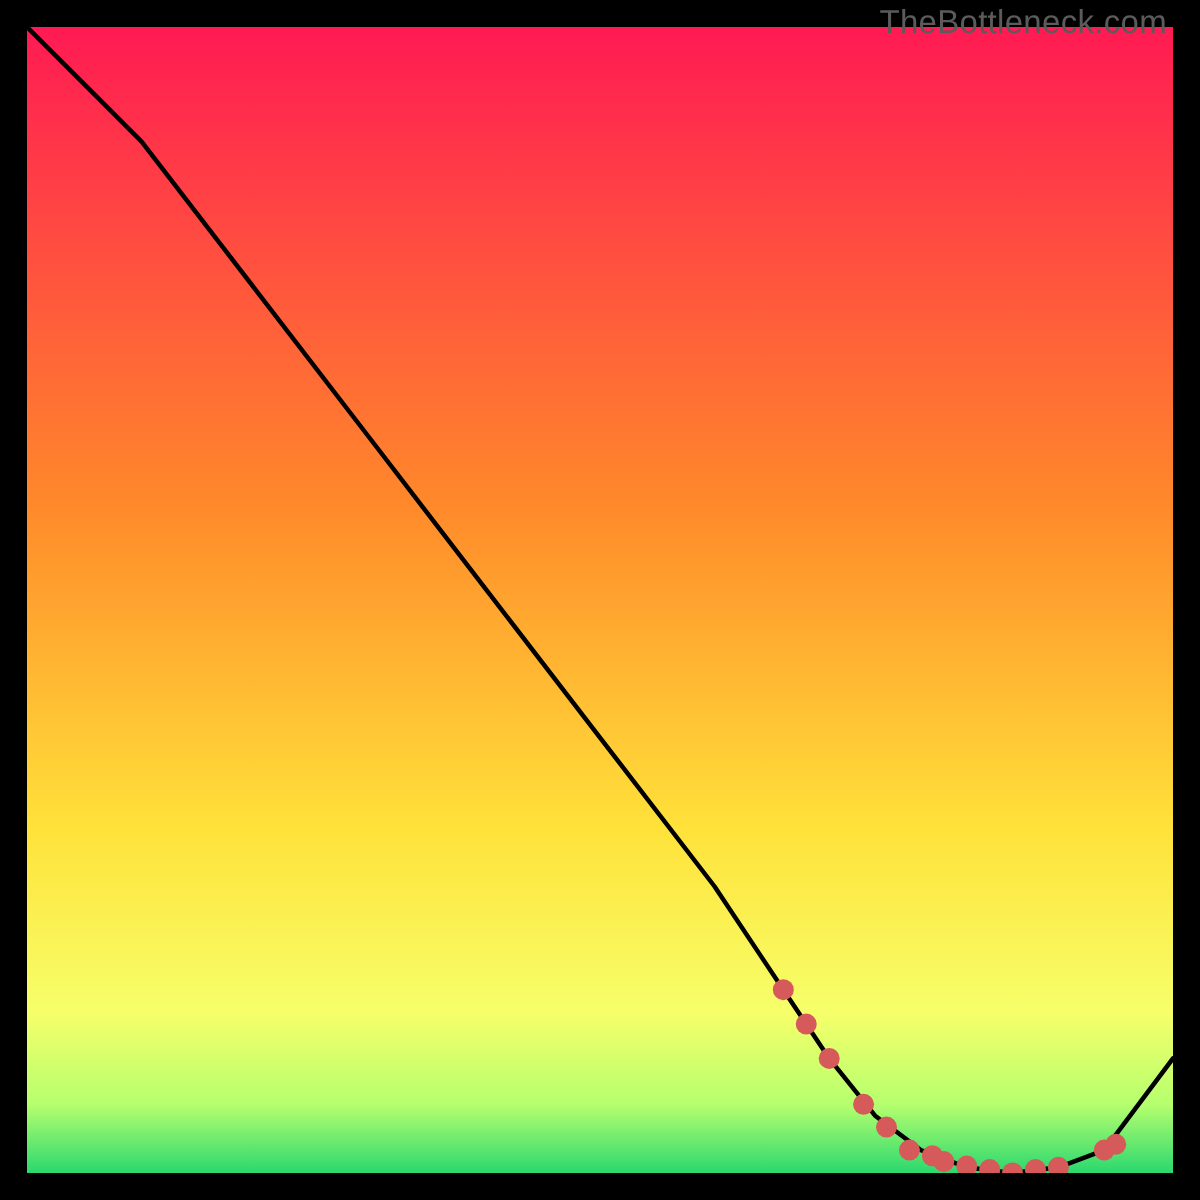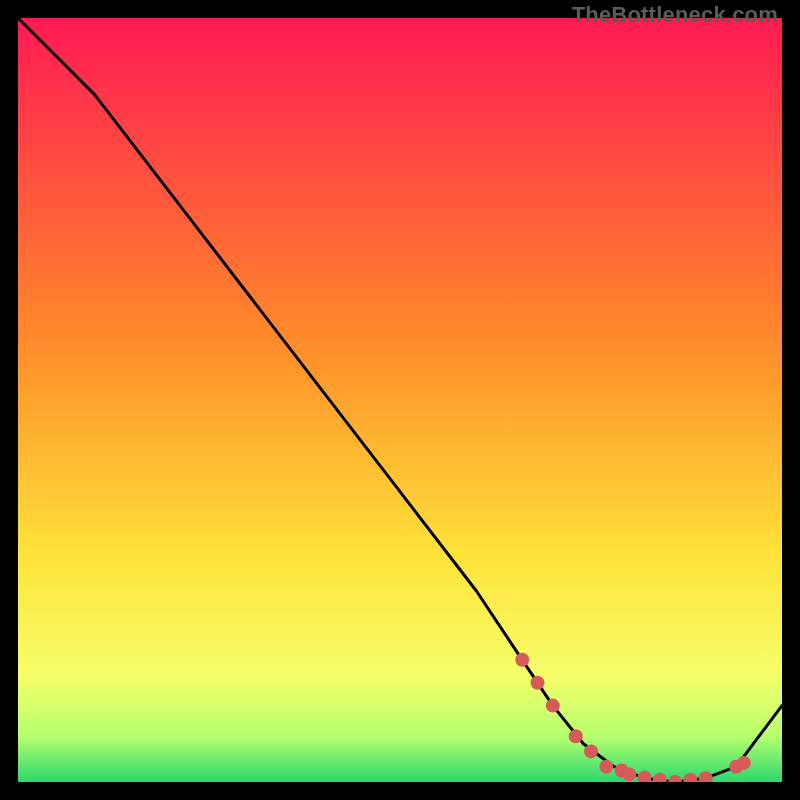--- a/index.html
+++ b/index.html
@@ -25,21 +25,21 @@
     top: 0;
     width: 764px;
     height: 764px;
   }
   .watermark {
     position: absolute;
     top: 2px;
     right: 22px;
     color: #5b5b5b;
     font-size: 22px;
-    font-weight: 700;
+    font-weight: 400;
     letter-spacing: 0.2px;
   }
 </style>
 </head>
 <body>
 
 <div class="frame">
   <svg class="plot" viewBox="0 0 764 764">
     <defs>
       <linearGradient id="bg-grad" x1="0" y1="0" x2="0" y2="1">

